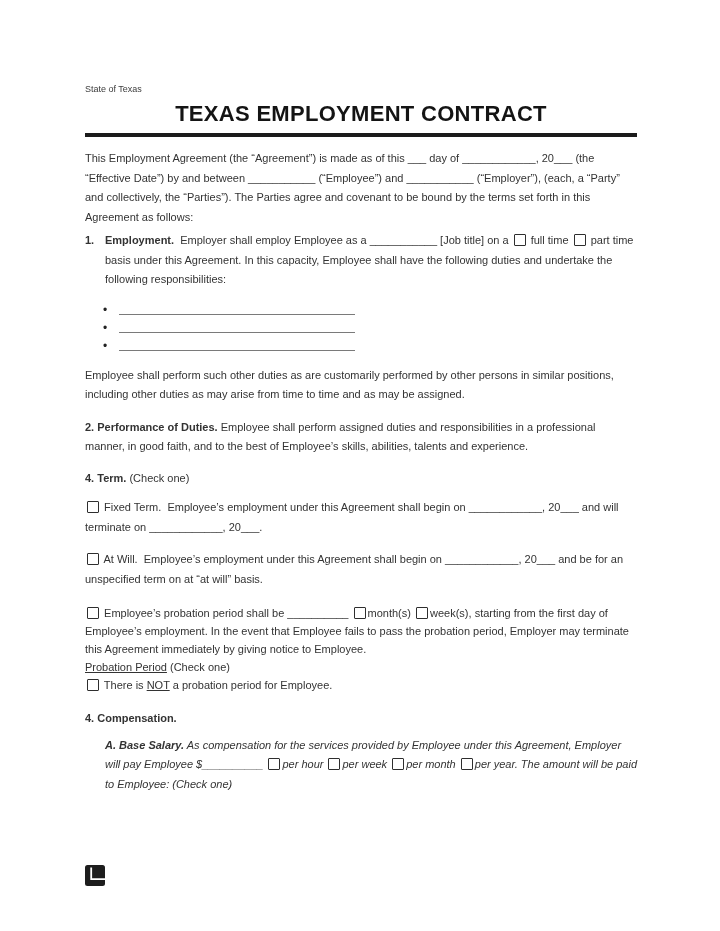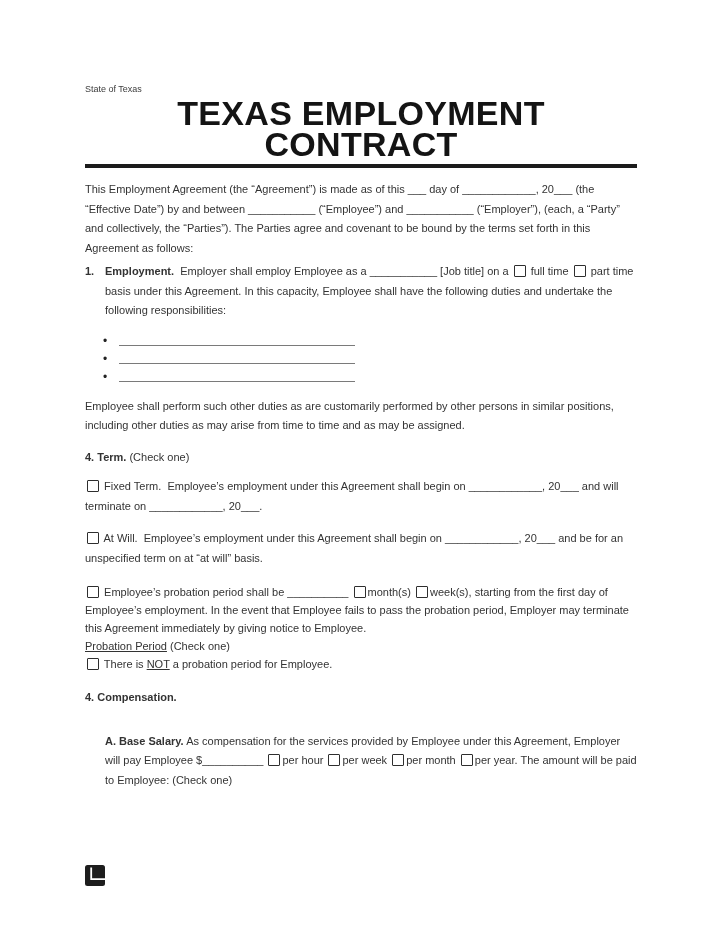--- a/index.html
+++ b/index.html
@@ -13,41 +13,41 @@
     color:#333333;
     font-size:11px;
     line-height:19.5px;
     overflow:hidden;
   }
   .para{margin:0;white-space:pre-wrap;}
   .b{font-weight:bold;}
   .u{text-decoration:underline;}
   .state{font-size:9px;color:#3c3c3c;line-height:11px;}
   .title{
-    font-size:34px;font-weight:bold;color:#141414;
+    font-size:22px;font-weight:bold;color:#141414;
     text-align:center;letter-spacing:0.3px;line-height:31px;margin-top:3px;
   }
   .rule{height:4px;background:#1b1b1b;margin-top:4px;}
   .intro{margin-top:12px;}
   .numbered{display:flex;margin-top:4px;}
   .num{width:20px;flex:none;font-weight:bold;}
   .numbody{flex:1;}
   .bullets{list-style:none;margin:13px 0 0 0;padding:0 0 0 18px;}
   .bullets li{display:flex;align-items:flex-end;height:12px;margin-bottom:6px;}
   .dot{font-size:12px;line-height:10px;color:#222;}
   .blank-line{display:inline-block;width:236px;height:11px;border-bottom:1px solid #7a7a7a;margin-left:12px;}
   .otherduties{margin-top:15px;}
   .sec2{margin-top:13px;}
   .sec3{margin-top:12px;}
   .opt-fixed{margin-top:10px;}
   .opt-atwill{margin-top:13px;}
   .prob{margin-top:15px;}
   .prob .para{line-height:18px;}
   .sec4{margin-top:15px;}
-  .base{margin-top:24px;padding-left:20px;}
+  .base{margin-top:7px;padding-left:20px;font-style:italic;}
   .once{margin-top:10px;padding-left:38px;}
   .cb{
     display:inline-block;width:10px;height:10px;
     border:1.5px solid #2e2e2e;border-radius:1px;
     vertical-align:-1.5px;margin:0 2px;background:#fff;
   }
   .logo{position:absolute;left:84px;top:863px;width:22px;height:25px;}
 </style>
 </head>
 <body>
@@ -75,20 +75,21 @@
         <span class="blank-line"></span>
       </li>
       <li>
         <span class="dot">•</span>
         <span class="blank-line"></span>
       </li>
     </ul>
 
   <p class="para otherduties">Employee shall perform such other duties as are customarily performed by other persons in similar positions, including other duties as may arise from time to time and as may be assigned.</p>
 
+  <p class="para sec2"><span class="b">2. Performance of Duties.</span><span> Employee shall perform assigned duties and responsibilities in a professional manner, in good faith, and to the best of Employee’s skills, abilities, talents and experience.</span></p>
 
   <p class="para sec3"><span class="b">4. Term.</span><span> (Check one)</span></p>
 
   <p class="para opt-fixed"><span class="cb"></span> Fixed Term.  Employee’s employment under this Agreement shall begin on ____________, 20___ and will terminate on ____________, 20___.</p>
 
   <p class="para opt-atwill"><span class="cb"></span> At Will.  Employee’s employment under this Agreement shall begin on ____________, 20___ and be for an unspecified term on at “at will” basis.</p>
 
   <div class="prob">
     <p class="para"><span class="cb"></span> Employee’s probation period shall be __________ <span class="cb"></span>month(s) <span class="cb"></span>week(s), starting from the first day of Employee’s employment. In the event that Employee fails to pass the probation period, Employer may terminate this Agreement immediately by giving notice to Employee.</p>
     <p class="para"><span class="u">Probation Period</span><span> (Check one)</span></p>

